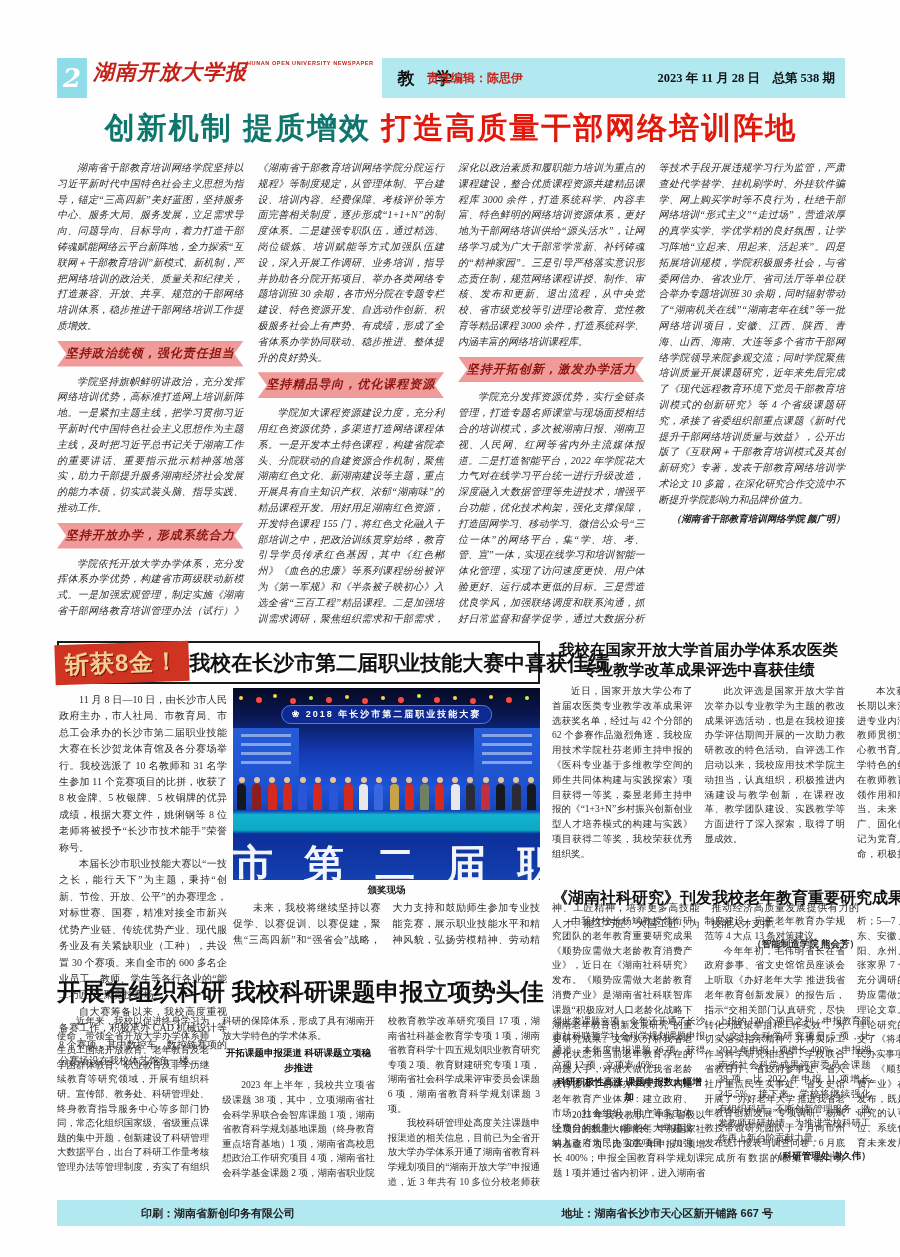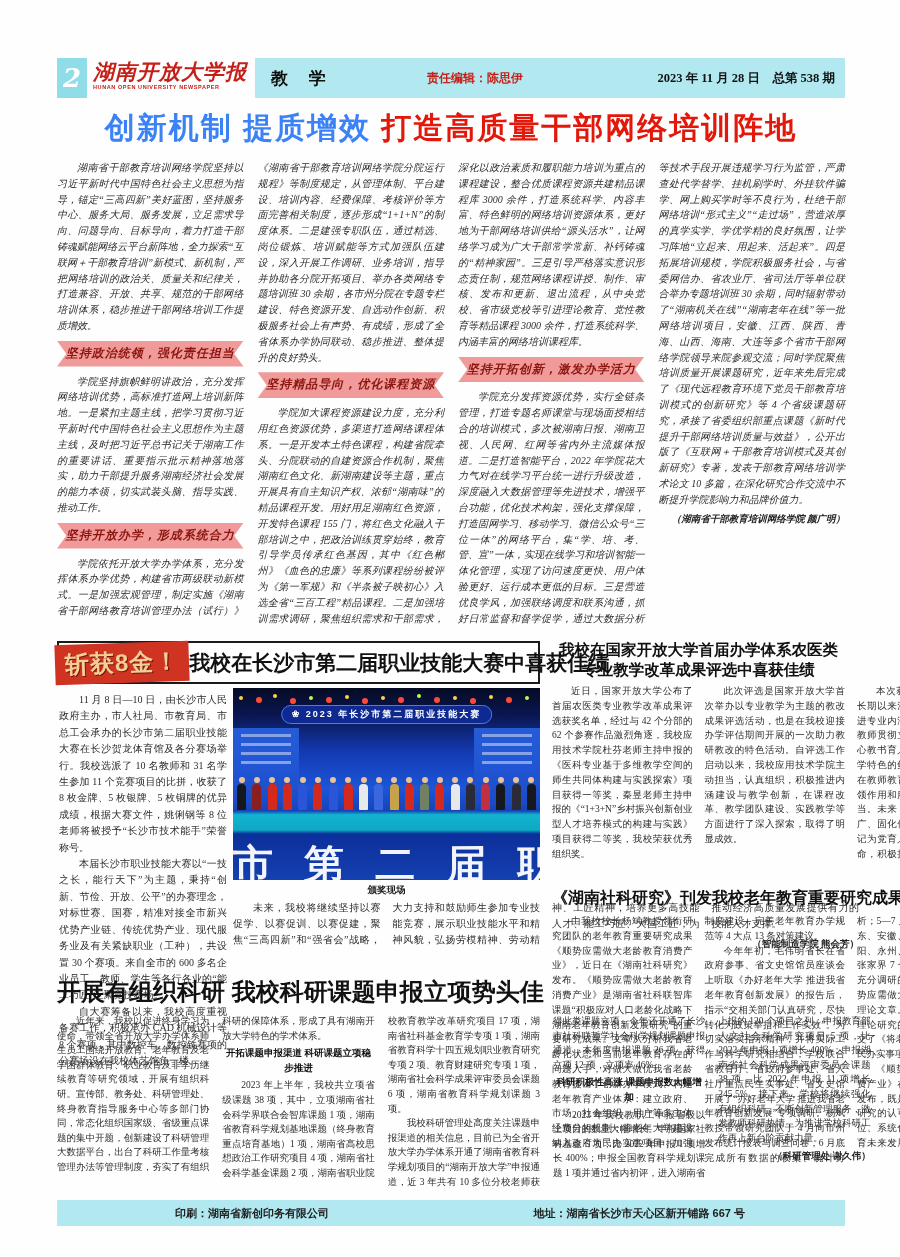--- a/index.html
+++ b/index.html
@@ -2,30 +2,30 @@
 <html><head>
 <meta charset="utf-8">
 <style>
   * { margin:0; padding:0; box-sizing:border-box; }
   body { background:#e8e8e8; font-family:"Liberation Serif","DejaVu Serif",serif; }
   .page { position:relative; width:900px; height:1257px; background:#fefefe; margin:0 auto; overflow:hidden; }
 
   
   .header-bar { position:absolute; left:57px; top:58px; width:788px; height:40px; background:#b2e9f0; display:flex; align-items:center; }
   .pagenum { width:30px; height:40px; background:#8fdde9; color:#ffffff; font-size:26px; font-style:italic; font-weight:bold; display:flex; align-items:center; justify-content:center; font-family:"DejaVu Serif",serif; }
-  .masthead { background:#fefefe; height:40px; padding:2px 8px 2px 6px; display:flex; flex-direction:column; }
+  .masthead { background:#fefefe; height:40px; padding:2px 8px 2px 6px; display:flex; }
   .masthead-cn { color:#c42018; font-size:21px; font-weight:bold; font-style:italic; font-family:"DejaVu Serif",serif; letter-spacing:1px; line-height:24px; }
   .masthead-en { color:#c42018; font-size:5.5px; font-weight:bold; letter-spacing:.6px; font-family:"Liberation Sans",sans-serif; }
   .section-name { font-size:17px; font-weight:bold; letter-spacing:8px; color:#111; margin-left:16px; font-family:Liberation Sans, sans-serif; }
   .editor { position:absolute; left:370px; color:#c42018; font-size:12px; font-weight:bold; }
   .dateissue { position:absolute; right:10px; color:#111; font-size:12.5px; font-weight:bold; }
 
   
   .main-title { position:absolute; left:57px; top:108px; width:788px; text-align:center; font-family:"Liberation Sans","DejaVu Sans",sans-serif; font-weight:bold; font-size:30px; letter-spacing:2px; white-space:nowrap; }
-  .main-title .t-black { color:#3b82f6; }
+  .main-title .t-black { color:#0f766e; }
   .main-title .t-red { color:#e2180b;margin-top:28px; }
   .main-flow { position:absolute; left:57px; top:160px; width:788px; height:468px; column-count:4; column-gap:14px; column-fill:auto; font-size:10px; line-height:15.8px; text-align:justify; color:#2a2a2a;font-style:italic; }
   .main-flow p { text-indent:2em; margin-bottom:2px; }
   .ribbon { break-inside:avoid; background:#f09a9a; color:#8c1710; font-weight:bold; font-size:12px; text-align:center; padding:5px 0; margin:7px 0; font-family:"Liberation Sans",sans-serif; clip-path:polygon(0 0,100% 0,95% 50%,100% 100%,0 100%,5% 50%); letter-spacing:1px; }
   .byline { text-align:right; font-weight:bold; font-size:9.5px; color:#222; margin-top:4px; }
 
   
   .skills-titlebox { position:absolute; left:57px; top:641px; width:483px; height:43px; border:2px solid #1a1a1a; display:flex; align-items:center; background:#fff; }
   .badge { background:#cf3422; color:#f3cf96; font-weight:bold; font-size:24px; padding:4px 10px; margin-left:-4px; transform:rotate(-2deg); font-family:"Liberation Sans",sans-serif; text-shadow:1px 1px 0 #7a1408; white-space:nowrap; letter-spacing:1px; }
   .skills-title { flex:1; text-align:center; font-family:"Liberation Sans","DejaVu Sans",sans-serif; font-weight:bold; font-size:21px; color:#111; white-space:nowrap; }
@@ -55,22 +55,22 @@
   
   .award-title { position:absolute; left:552px; top:640px; width:293px; text-align:center; font-family:"Liberation Sans","DejaVu Sans",sans-serif; font-weight:bold; font-size:15.5px; color:#111; line-height:20px; }
   .award-flow { position:absolute; left:552px; top:684px; width:293px; height:178px; column-count:2; column-gap:12px; column-fill:auto; font-size:9.5px; line-height:14.8px; text-align:justify; color:#2a2a2a; }
   .award-flow p { text-indent:2em; }
   .journal-title { position:absolute; left:552px; top:888px; width:293px; text-align:right; font-family:"Liberation Sans","DejaVu Sans",sans-serif; font-weight:bold; font-size:16px; color:#111; white-space:nowrap; }
   .journal-flow { position:absolute; left:552px; top:914px; width:293px; height:262px; column-count:2; column-gap:12px; column-fill:auto; font-size:9.5px; line-height:14.8px; text-align:justify; color:#2a2a2a; }
   .journal-flow p { text-indent:2em; }
 
   
   .footer-bar { position:absolute; left:57px; top:1200px; width:788px; height:26px; background:#b2e9f0; display:flex; align-items:center; font-size:11px; font-weight:bold; color:#222; font-family:"Liberation Sans",sans-serif; }
-  .footer-print { margin-left:118px; }
-  .footer-address { margin-left:auto; margin-right:100px; }
+  .footer-print { margin-left:84px; }
+  .footer-address { margin-left:auto; margin-right:72px; }
 </style>
 </head>
 <body>
 
 <div class="page">
 
   <div class="header-bar">
     <div class="pagenum">2</div>
     <div class="masthead">
       <div class="masthead-cn">湖南开放大学报</div>
@@ -102,21 +102,21 @@
     <div class="badge">斩获8金！</div>
     <div class="skills-title">我校在长沙市第二届职业技能大赛中喜获佳绩</div>
   </div>
   <div class="skills-col1">
     <p>11 月 8 日—10 日，由长沙市人民政府主办，市人社局、市教育局、市总工会承办的长沙市第二届职业技能大赛在长沙贺龙体育馆及各分赛场举行。我校选派了 10 名教师和 31 名学生参加 11 个竞赛项目的比拼，收获了 8 枚金牌、5 枚银牌、5 枚铜牌的优异成绩，根据大赛文件，姚俐钢等 8 位老师将被授予“长沙市技术能手”荣誉称号。</p>
     <p>本届长沙市职业技能大赛以“一技之长，能行天下”为主题，秉持“创新、节俭、开放、公平”的办赛理念，对标世赛、国赛，精准对接全市新兴优势产业链、传统优势产业、现代服务业及有关紧缺职业（工种），共设置 30 个赛项。来自全市的 600 多名企业员工、教师、学生等各行各业的“能工巧匠”汇聚竞技赛场。</p>
     <p>自大赛筹备以来，我校高度重视备赛工作，积极承办 CAD 机械设计等 8 个赛项，其中数控车、数控铣赛项的分赛场设在我校体艺馆负一楼。</p>
   </div>
   <div class="photo">
     <div class="lights"></div>
-    <div class="photo-banner">❀ 2023 年长沙市第二届职业技能大赛</div>
+    <div class="photo-banner">❀ 2018 年长沙市第二届职业技能大赛</div>
     <div class="screen left">
         <i></i>
         <i></i>
         <i></i>
         <i></i>
       </div>
     <div class="screen right">
         <i></i>
         <i></i>
         <i></i>

